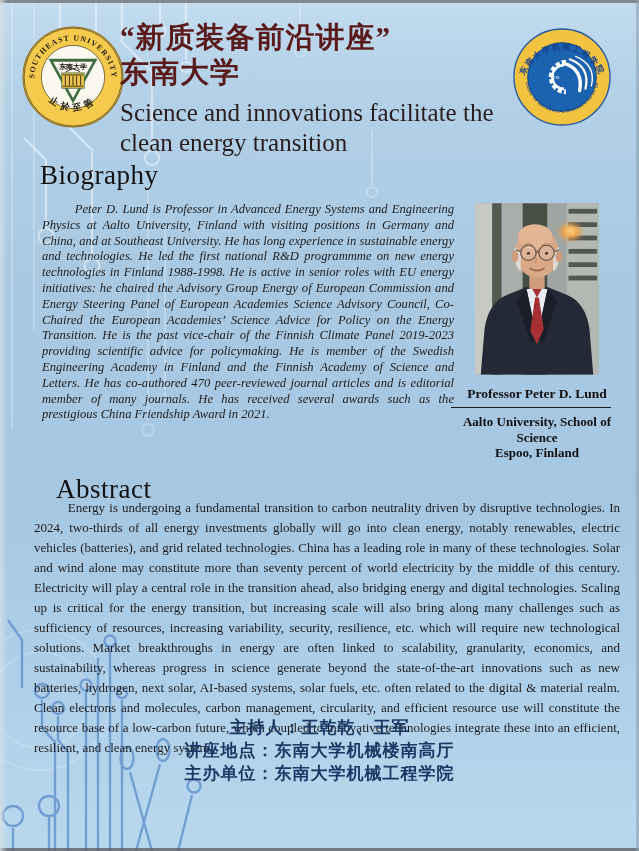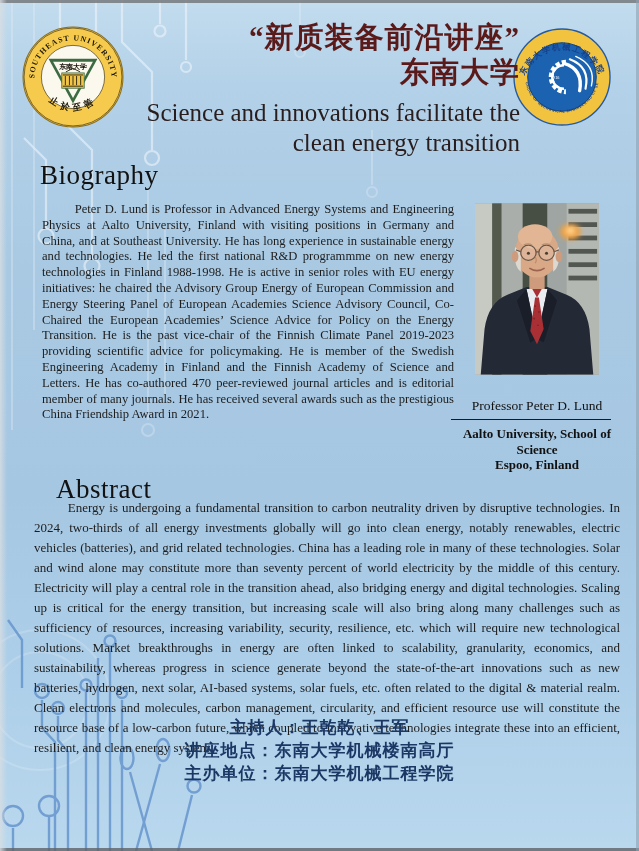--- a/index.html
+++ b/index.html
@@ -19,40 +19,40 @@
   .edge-left{top:0;left:0;width:7px;height:100%;background:linear-gradient(90deg,#d9dee2,rgba(217,222,226,0));opacity:.8;}
   .edge-right{top:0;right:0;width:3px;height:100%;background:#8ea2b0;opacity:.6;}
 
   .decor{position:absolute;top:0;left:0;width:639px;height:851px;pointer-events:none;}
 
   
   .header{position:absolute;top:0;left:0;width:100%;height:165px;}
   .logo{position:absolute;}
   .logo-left{top:26px;left:22px;width:102px;height:102px;}
   .logo-right{top:28px;left:513px;width:98px;height:98px;}
-  .title-block{position:absolute;top:20px;left:120px;width:400px;text-align:right;}
+  .title-block{position:absolute;top:20px;left:120px;width:400px;text-align:left;}
   .title-cn{font-weight:bold;color:#5a1a1a;font-size:29px;line-height:35px;letter-spacing:1px;}
   .subtitle-en{margin-top:8px;color:#2a1d1d;font-size:25px;line-height:30px;font-weight:500;}
 
   
   .sec-heading{position:absolute;font-weight:normal;color:#121212;font-size:27px;letter-spacing:.5px;}
   .bio-heading{top:160px;left:40px;}
   .abs-heading{top:458px;left:40px;}
 
   .body-text{
     position:absolute;color:#1d1d1d;text-align:justify;
     font-size:12.6px;line-height:15.8px;text-indent:2.6em;
   }
-  .bio-text{top:202px;left:42px;width:412px;}
+  .bio-text{top:202px;left:42px;width:412px;font-style:italic;}
   .abs-text{top:498px;left:34px;width:586px;font-size:13px;line-height:20px;}
 
   
   .photo-col{position:absolute;top:200px;left:451px;width:172px;text-align:center;}
   .photo-frame{width:124px;height:178px;margin:0 auto;display:block;}
-  .photo-caption{margin-top:20px;font-weight:normal;color:#111;font-size:13.5px;}
+  .photo-caption{margin-top:8px;font-weight:bold;color:#111;font-size:13.5px;}
   .photo-divider{margin:5px 0 6px 0;border:none;border-top:1.6px solid #1a1a1a;width:160px;}
   .photo-affil{font-weight:bold;color:#111;font-size:13px;line-height:15.5px;}
 
   
   .footer{position:absolute;top:716px;left:0;width:100%;text-align:center;color:#1b3764;font-weight:bold;}
   .footer-line{font-size:17px;line-height:23px;letter-spacing:1px;}
 </style>
 </head>
 <body>
 

